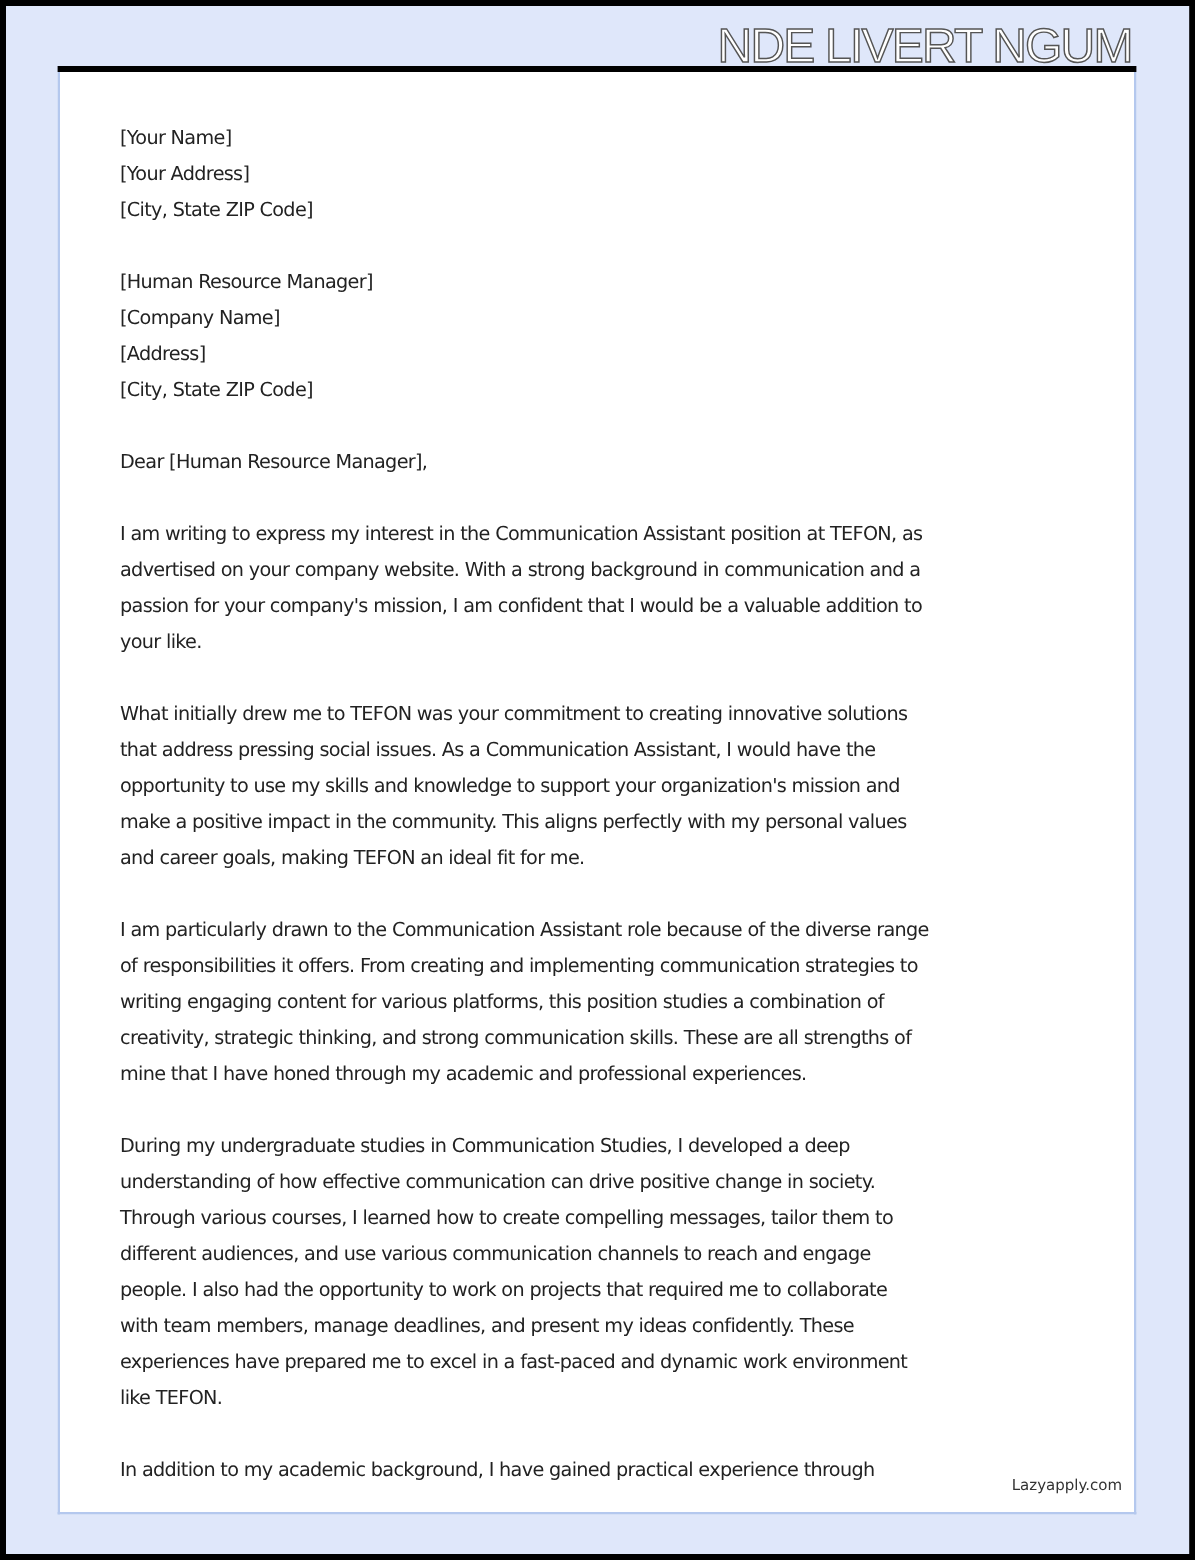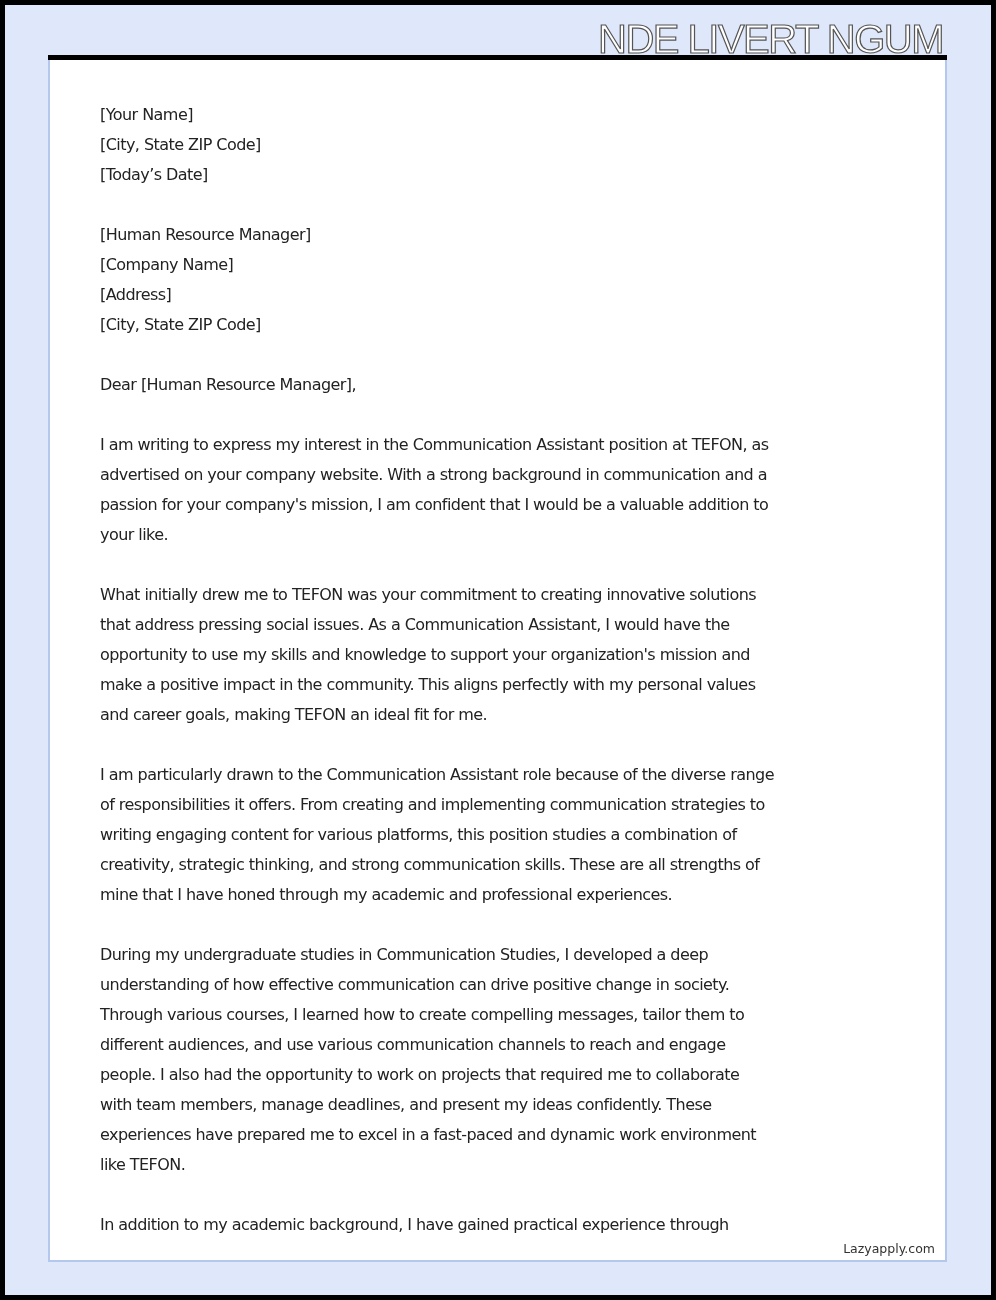--- a/index.html
+++ b/index.html
@@ -22,21 +22,21 @@
   }
   .topbar {
     position:absolute; left:43px; top:50px; width:899px; height:5px; background:#000;
   }
   .card {
     position:absolute; left:43px; top:55px; width:895px; height:1200px;
     background:#fff;
     border-left:2px solid #b4c8ee; border-right:2px solid #b4c8ee; border-bottom:2px solid #b4c8ee;
   }
   .watermark {
-    position:absolute; right:10px; bottom:4px;
+    position:absolute; right:10px; bottom:15px;
     font-size:12.5px; color:#333;
   }
   .content {
     position:absolute; left:95px; top:38px; width:820px;
     font-size:16px; line-height:30px; color:#222;
     letter-spacing:-0.55px;
     white-space:nowrap;
   }
   .content .ln { display:block; height:30px; }
   .content .gap { display:block; height:30px; }
@@ -47,22 +47,22 @@
 <div class="frame">
   <div class="name">NDE LIVERT NGUM</div>
   <div class="topbar"></div>
   <div class="card">
     <div class="watermark">Lazyapply.com</div>
   </div>
 
   <div class="content" style="top:95px;">
     <div>
       <span class="ln">[Your Name]</span>
+      <span class="ln">[Your Address]</span>
       <span class="ln">[City, State ZIP Code]</span>
-      <span class="ln">[Today’s Date]</span>
     </div>
     <span class="gap"></span>
     <div>
       <span class="ln">[Human Resource Manager]</span>
       <span class="ln">[Company Name]</span>
       <span class="ln">[Address]</span>
       <span class="ln">[City, State ZIP Code]</span>
     </div>
     <span class="gap"></span>
     <span class="ln">Dear [Human Resource Manager],</span>

